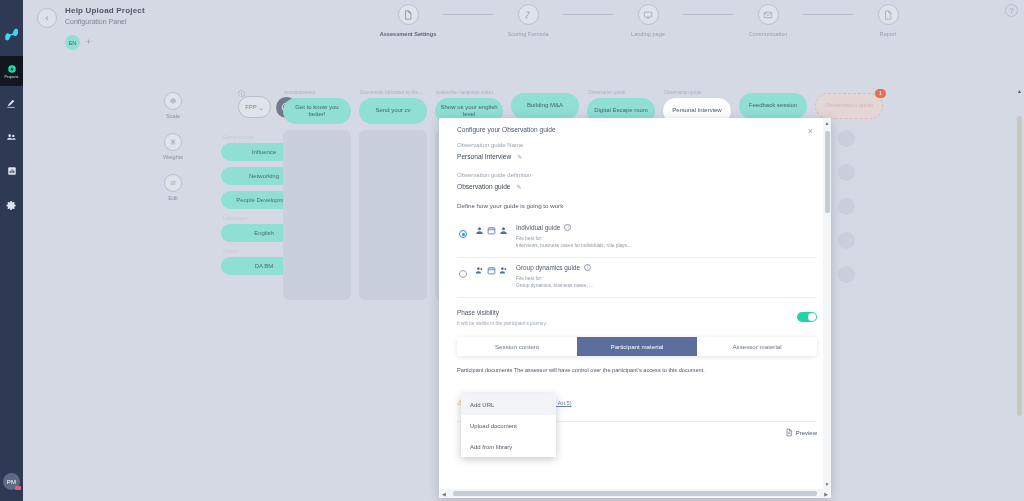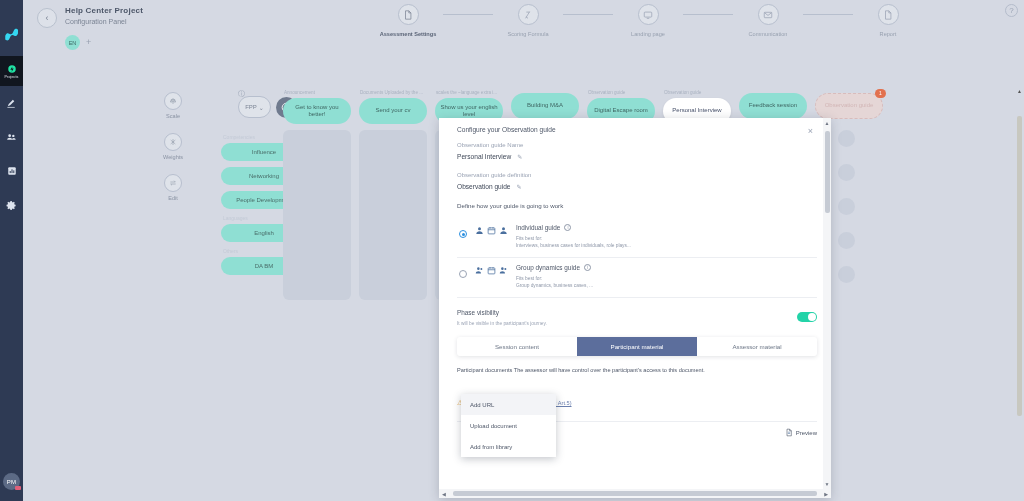--- a/index.html
+++ b/index.html
@@ -299,21 +299,21 @@
   </div>
 
   <div class="canvas">
 
     <div class="help-btn">?</div>
 
     <div class="hdr">
       <div class="hdr-row">
         <div class="back-btn">‹</div>
         <div>
-          <div class="hdr-title">Help Center Project</div>
+          <div class="hdr-title">Help Upload Project</div>
           <div class="hdr-sub">Configuration Panel</div>
         </div>
       </div>
       <div class="lang-row">
         <div class="lang-chip">EN</div>
         <div class="lang-add">+</div>
       </div>
     </div>
 
     <div class="stepper">

